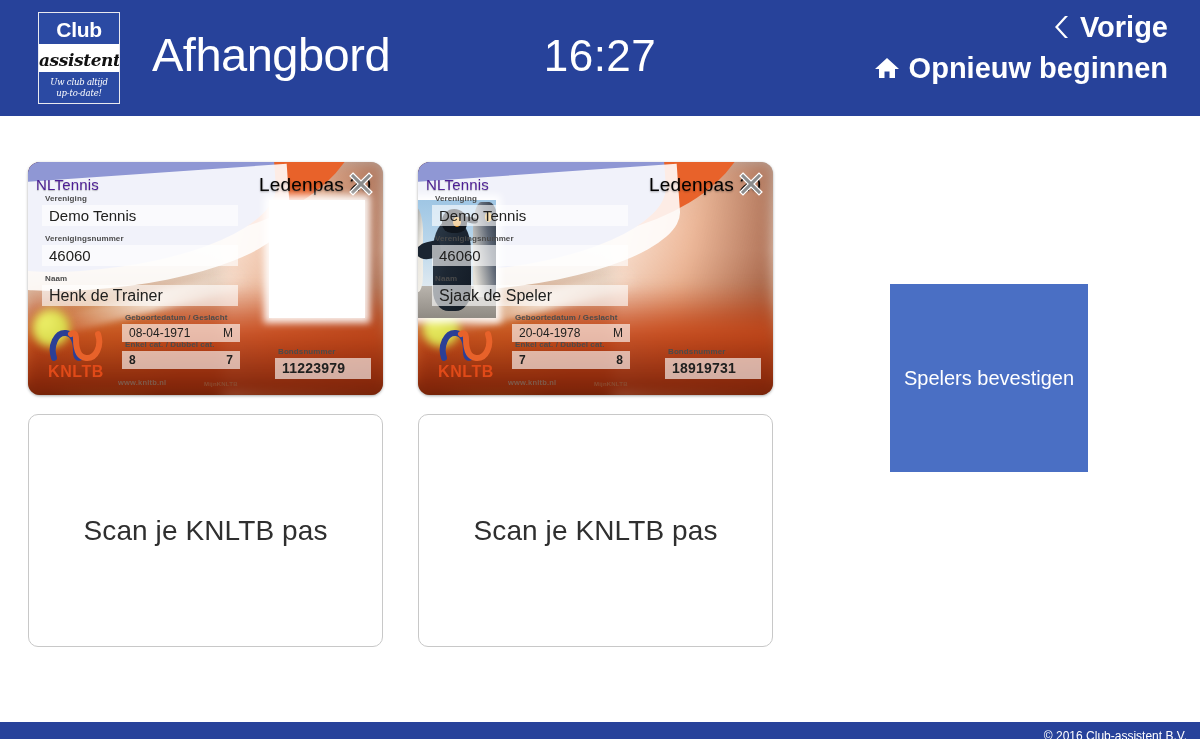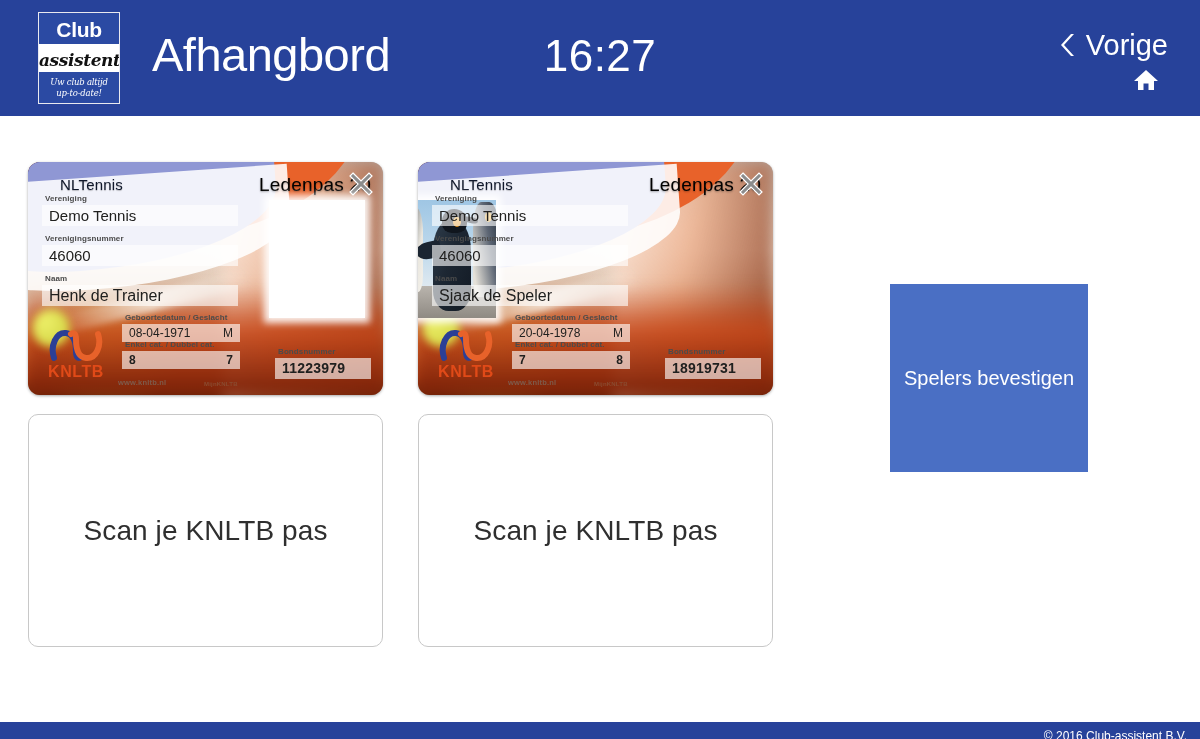--- a/index.html
+++ b/index.html
@@ -52,21 +52,21 @@
     position: absolute; left: 152px; top: 27px;
     font-size: 47px; font-weight: normal; color: #ffffff;
     letter-spacing: -0.5px; line-height: 55px;
   }
   .clock {
     position: absolute; left: 0; right: 0; top: 30px;
     text-align: center;
     font-size: 44px; color: #ffffff; line-height: 52px;
     letter-spacing: 0.5px;
   }
-  .hdr-right { position: absolute; right: 32px; top: 27px; text-align: center; }
+  .hdr-right { position: absolute; right: 32px; top: 9px; text-align: center; font-weight: bold; }
   .hdr-btn {
     display: flex; align-items: center; justify-content: flex-end;
     color: #ffffff; cursor: pointer; white-space: nowrap;
   }
   .hdr-back { font-size: 29px; line-height: 36px; }
   .hdr-home { font-size: 29px; line-height: 36px; margin-top: 5px; }
   .ico-chevron { display: inline-block; margin-right: 9px; line-height: 1; }
   .ico-chevron svg { display: block; }
   .ico-home { display: inline-block; margin-right: 9px; line-height: 1; }
   .ico-home svg { display: block; }
@@ -128,22 +128,22 @@
     background: #8f97d4; border-radius: 0 0 60% 42%;
     transform: rotate(-4deg);
   }
   .swoosh-white {
     position: absolute; left: -26%; top: 6%; width: 100%; height: 48%;
     background: rgba(255,255,255,0.88); border-radius: 0 0 60% 44%;
     transform: rotate(-4deg);
   }
 
   .card-brand {
-    position: absolute; left: 32px; top: 14px;
-    font-size: 15px; color: #0f172a; letter-spacing: 0.2px;
+    position: absolute; left: 8px; top: 14px;
+    font-size: 15px; color: #4c1d95; letter-spacing: 0.2px;
     text-shadow: 0 1px 1px rgba(0,0,0,0.25);
   }
   .card-type {
     position: absolute; right: 12px; top: 12px;
     font-size: 19px; color: #000000; letter-spacing: 0.2px;
     text-shadow: 0 1px 2px rgba(0,0,0,0.35);
   }
   .card-close {
     position: absolute; right: 4px; top: 4px;
     width: 36px; height: 36px; cursor: pointer;
@@ -313,20 +313,21 @@
           </svg>
         </span>
         <span>Vorige</span>
       </div>
       <div class="hdr-btn hdr-home">
         <span class="ico-home">
           <svg width="26" height="24" viewBox="0 0 26 24">
             <path d="M13 2 L25 13 L21 13 L21 22 L15.5 22 L15.5 15.5 L10.5 15.5 L10.5 22 L5 22 L5 13 L1 13 Z" fill="#ffffff"></path>
           </svg>
         </span>
+        <span>Opnieuw beginnen</span>
       </div>
     </div>
   </div>
 
   <div class="main">
 
     <div class="card card-1">
       <div class="card-bg">
         <div class="bg-l1"></div>
           <div class="bg-l2"></div>

